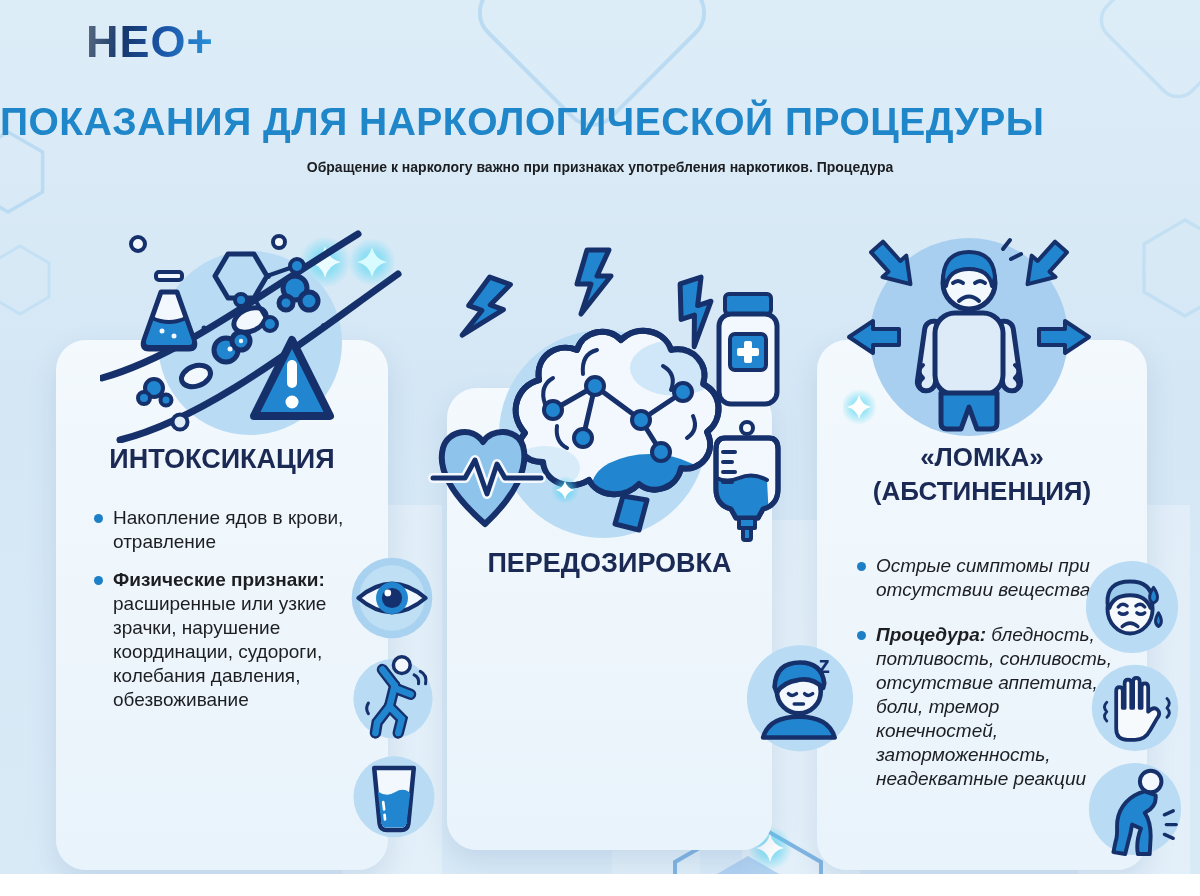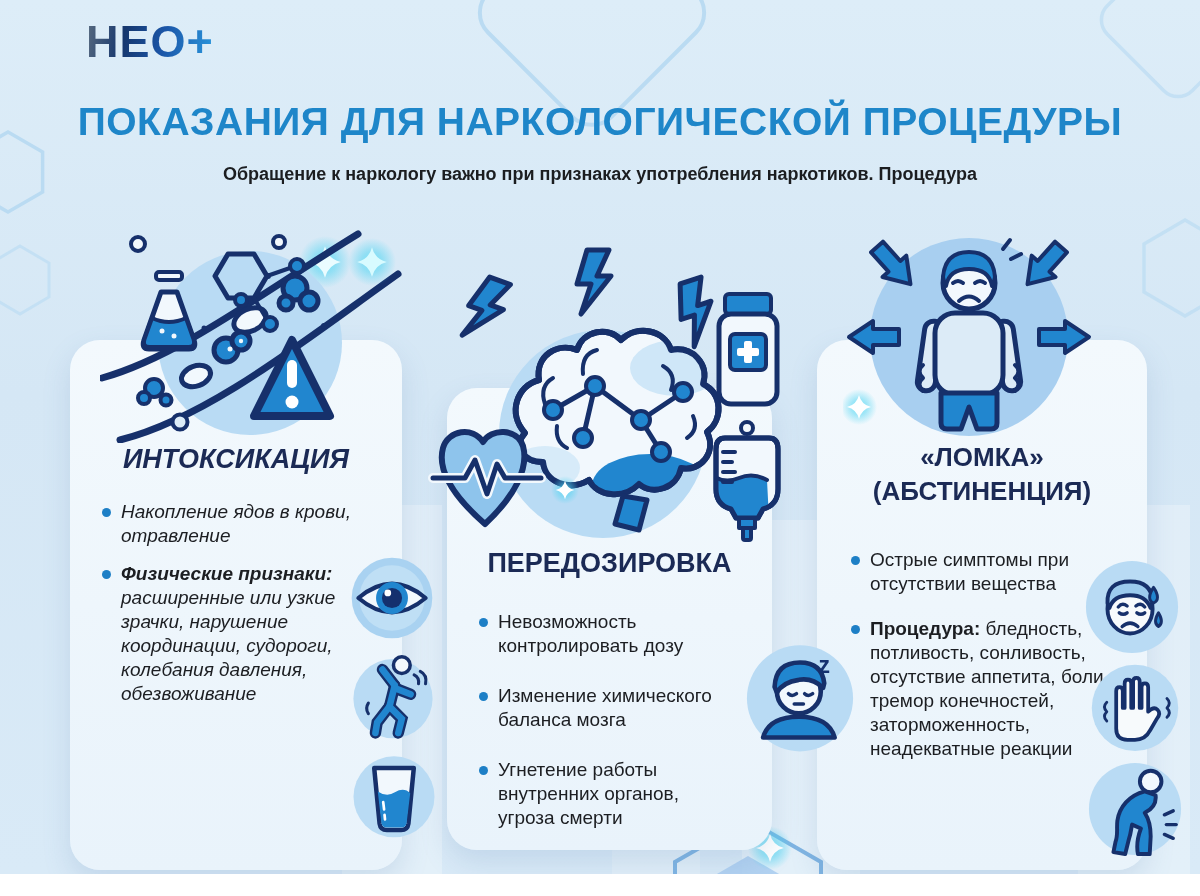--- a/index.html
+++ b/index.html
@@ -7,45 +7,45 @@
         background:linear-gradient(180deg,#ddedf8 0%,#d5e7f5 45%,#d9eaf7 100%);
         font-family:"Liberation Sans",sans-serif;}
   .abs{position:absolute;}
   svg{display:block;}
   .bg{position:absolute;left:0;top:0;}
 
   
   .logo{position:absolute;left:86px;top:16px;font-size:45px;font-weight:800;letter-spacing:1px;
         background:linear-gradient(100deg,#5b6d80 0%,#16376e 30%,#1b56a8 60%,#2b9ae0 100%);
         -webkit-background-clip:text;background-clip:text;color:transparent;}
-  .title{position:absolute;left:0;top:76px;width:100%;text-align:center;
+  .title{position:absolute;left:0;top:76px;width:100%;
          font-size:39px;font-weight:800;letter-spacing:.5px;color:#1e86c9;margin-top:24px;}
   .subtitle{position:absolute;left:0;top:144px;width:100%;text-align:center;
-            font-size:18px;font-weight:600;line-height:1.38;color:#1b1d20;}
+            font-size:14px;font-weight:600;line-height:1.38;color:#1b1d20;}
 
   
   .card{position:absolute;border-radius:30px;
         background:linear-gradient(180deg,#f3f9fd,#e9f3fb);
         box-shadow:0 12px 28px rgba(90,130,180,.18);}
-  .card1{left:70px;top:340px;width:332px;height:530px;font-style:italic;}
+  .card1{left:56px;top:340px;width:332px;height:530px;}
   .card2{left:447px;top:388px;width:325px;height:462px;}
   .card3{left:817px;top:340px;width:330px;height:530px;}
   .hd{position:absolute;left:0;width:100%;text-align:center;font-weight:800;color:#1b2a55;}
   .card1 .hd{top:104px;font-size:27px;}
   .card2 .hd{top:160px;font-size:27px;}
   .card3 .hd{top:100px;font-size:26px;line-height:1.32;padding:0 12px;box-sizing:border-box;}
-  .card ul{position:absolute;list-style:none;margin:6px;padding:0;}
+  .card ul{position:absolute;list-style:none;margin:12px;padding:0;}
   .card1 ul{left:24px;top:154px;width:268px;}
   .card2 ul{left:24px;top:216px;width:244px;}
   .card3 ul{left:26px;top:202px;width:266px;}
   .card li{position:relative;padding-left:21px;font-size:19px;line-height:1.26;
            color:#1c1e22;font-weight:500;}
   .card1 li{margin-bottom:14px;}
   .card2 li{margin-bottom:26px;}
-  .card3 li{margin-bottom:21px;}
+  .card3 li{margin-bottom:21px;font-style:italic;}
   .dot{position:absolute;left:2px;top:8px;width:9px;height:9px;border-radius:50%;background:#1d7fc6;}
   .card b{font-weight:800;}
 
   
   .s3{stroke:#16306b;stroke-width:3;stroke-linecap:round;stroke-linejoin:round;}
   .s35{stroke:#16306b;stroke-width:3.5;stroke-linecap:round;stroke-linejoin:round;}
   .s4{stroke:#16306b;stroke-width:4;stroke-linecap:round;stroke-linejoin:round;}
   .s5{stroke:#16306b;stroke-width:5;stroke-linecap:round;stroke-linejoin:round;}
   .s6{stroke:#16306b;stroke-width:6;stroke-linecap:round;stroke-linejoin:round;}
   .s7{stroke:#16306b;stroke-width:7;stroke-linecap:round;stroke-linejoin:round;}
@@ -105,25 +105,20 @@
   <div class="card card1">
     <div class="hd">ИНТОКСИКАЦИЯ</div>
     <ul>
       <li><span class="dot"></span><b></b><span>Накопление ядов в крови, отравление</span></li>
       <li><span class="dot"></span><b>Физические признаки:</b><span> расширенные или узкие зрачки, нарушение координации, судороги, колебания давления, обезвоживание</span></li>
     </ul>
   </div>
 
   <div class="card card2">
     <div class="hd">ПЕРЕДОЗИРОВКА</div>
-    <ul>
-      <li><span class="dot"></span><b></b><span>Невозможность контролировать дозу</span></li>
-      <li><span class="dot"></span><b></b><span>Изменение химического баланса мозга</span></li>
-      <li><span class="dot"></span><b></b><span>Угнетение работы внутренних органов, угроза смерти</span></li>
-    </ul>
   </div>
 
   <div class="card card3">
     <div class="hd">«ЛОМКА» (АБСТИНЕНЦИЯ)</div>
     <ul>
       <li><span class="dot"></span><b></b><span>Острые симптомы при отсутствии вещества</span></li>
       <li><span class="dot"></span><b>Процедура:</b><span> бледность, потливость, сонливость, отсутствие аппетита, боли, тремор конечностей, заторможенность, неадекватные реакции</span></li>
     </ul>
   </div>
 

